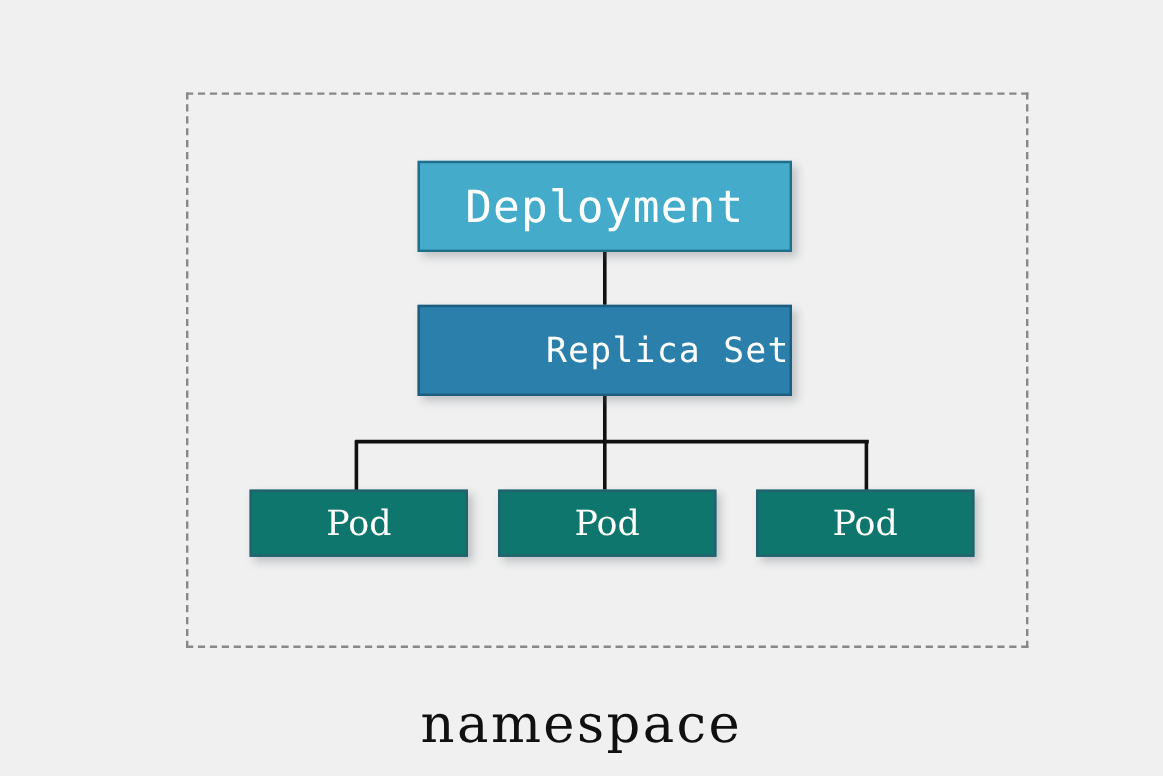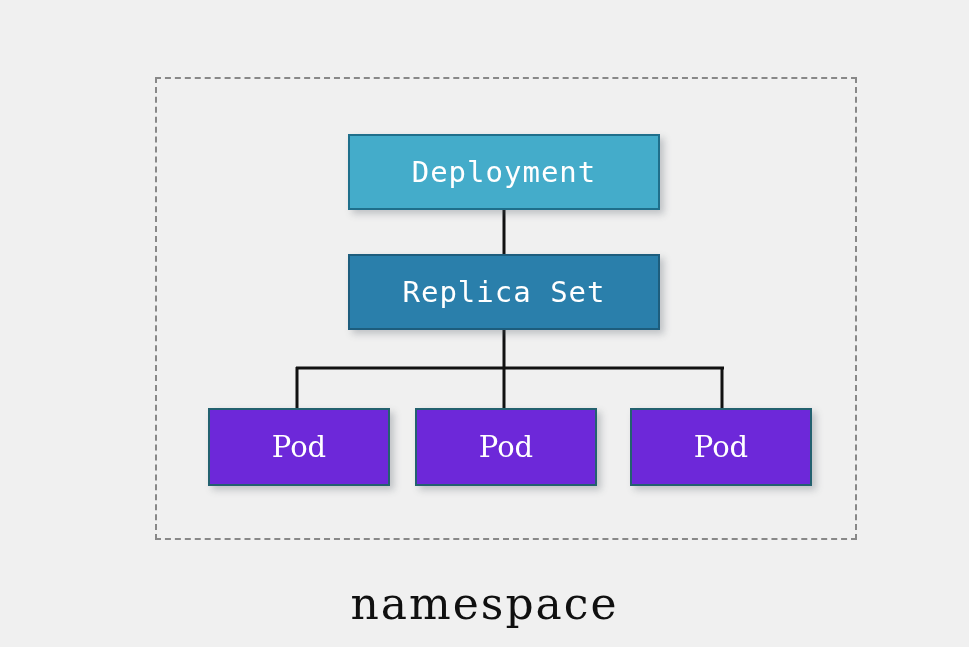--- a/index.html
+++ b/index.html
@@ -56,41 +56,42 @@
   }
 
   .node-deployment {
     left: 348px;
     top: 134px;
     width: 312px;
     height: 76px;
     background: #44acca;
     border: 2px solid #1f6f8b;
     font-family: "DejaVu Sans Mono", monospace;
-    font-size: 29px;
+    font-size: 37px;
     letter-spacing: 1px;
   }
 
   .node-replicaset {
     left: 348px;
     top: 254px;
     width: 312px;
     height: 76px;
     background: #2a7fab;
     border: 2px solid #1d5d7d;
     font-family: "DejaVu Sans Mono", monospace;
     font-size: 29px;
     letter-spacing: 1px;
+    justify-content: flex-end;
   }
 
   .node-pod {
     top: 408px;
     width: 182px;
-    height: 78px;
-    background: #6d28d9;
+    height: 56px;
+    background: #0f766e;
     border: 2px solid #23616f;
     font-family: "DejaVu Serif", serif;
     font-size: 29px;
   }
 
   .pod-1 { left: 208px; }
   .pod-2 { left: 415px; }
   .pod-3 { left: 630px; }
 
   

